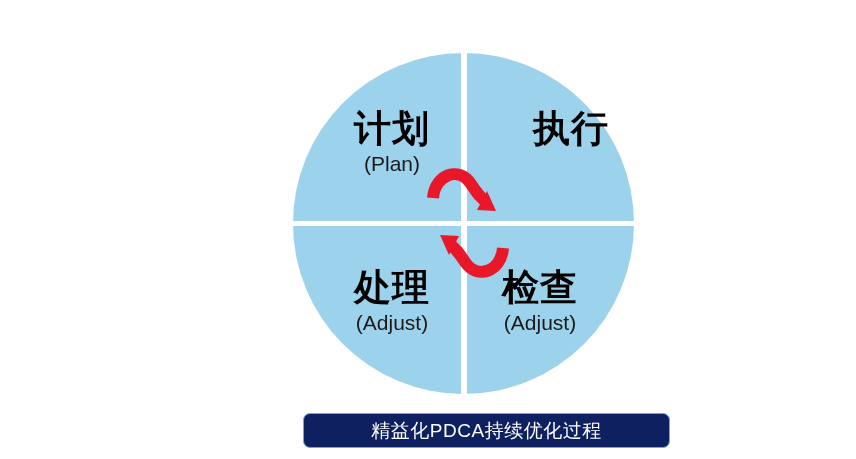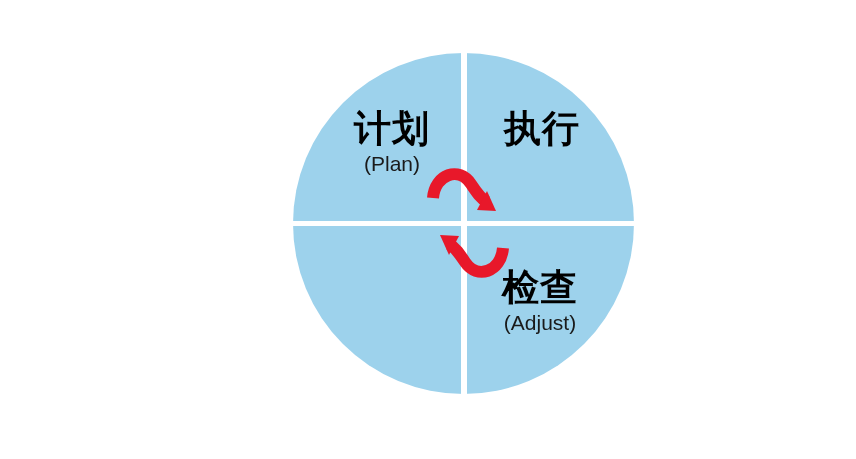--- a/index.html
+++ b/index.html
@@ -76,21 +76,21 @@
   .quad .en {
     display: block;
     margin-top: 6px;
     font-size: 21px;
     font-weight: normal;
     color: #1a1a1a;
     white-space: nowrap;
   }
 
   .quad-plan   { left: 24px;  top: 57px;  }
-  .quad-do     { left: 174px; top: 57px;  }
+  .quad-do     { left: 166px; top: 57px; text-align: right;  }
   .quad-adjust { left: 24px;  top: 216px; }
   .quad-check  { left: 172px; top: 216px; }
 
   
   .cycle-arrows {
     position: absolute;
     left: 132px;
     top: 107px;
     width: 86px;
     height: 126px;
@@ -134,20 +134,24 @@
 
     <div class="quad quad-plan">
       <span class="cjk">计划</span>
       <span class="en">(Plan)</span>
     </div>
 
     <div class="quad quad-do">
       <span class="cjk">执行</span>
     </div>
 
+    <div class="quad quad-adjust">
+      <span class="cjk">处理</span>
+      <span class="en">(Adjust)</span>
+    </div>
 
     <div class="quad quad-check">
       <span class="cjk">检查</span>
       <span class="en">(Adjust)</span>
     </div>
 
     <svg class="cycle-arrows" viewBox="0 0 86 126">
 
       <g>
         <path d="M 8 38
@@ -159,14 +163,17 @@
       <g>
         <path d="M 78 88
                  C 76 112, 52 120, 40 102
                  C 34 93, 30 87, 24 84" fill="none" stroke="#e8182a" stroke-width="12" stroke-linecap="butt"></path>
         <polygon points="15 75, 34 76, 24 95" fill="#e8182a"></polygon>
       </g>
     </svg>
 
   </div>
 
+  <div class="banner">
+    <span class="banner-text">精益化PDCA持续优化过程</span>
+  </div>
 
 </div>
 
 </body></html>

